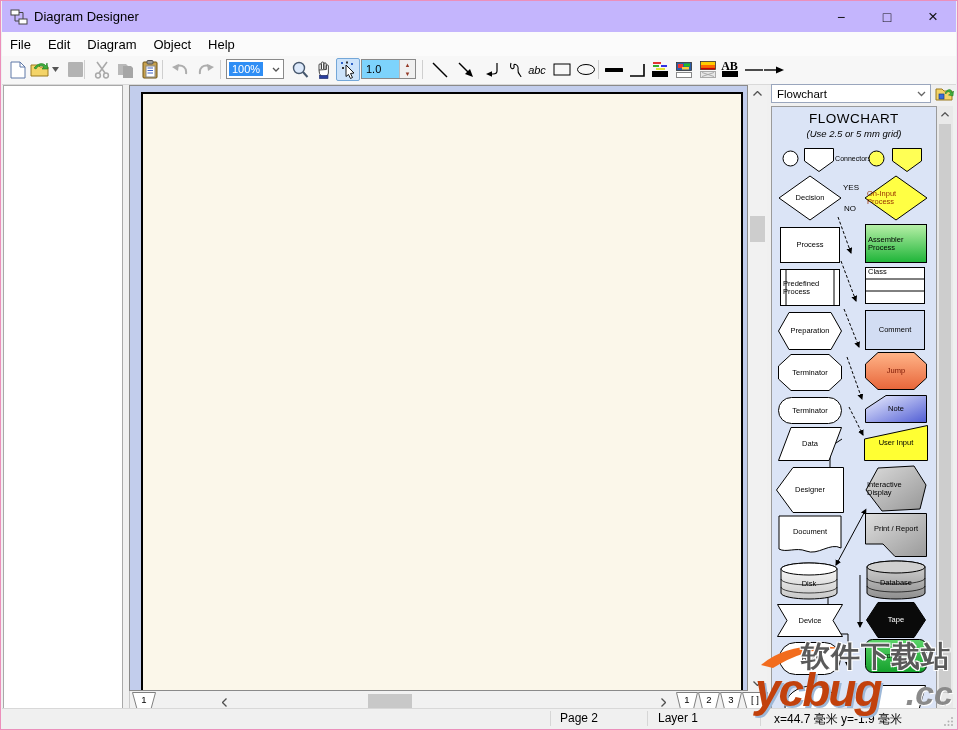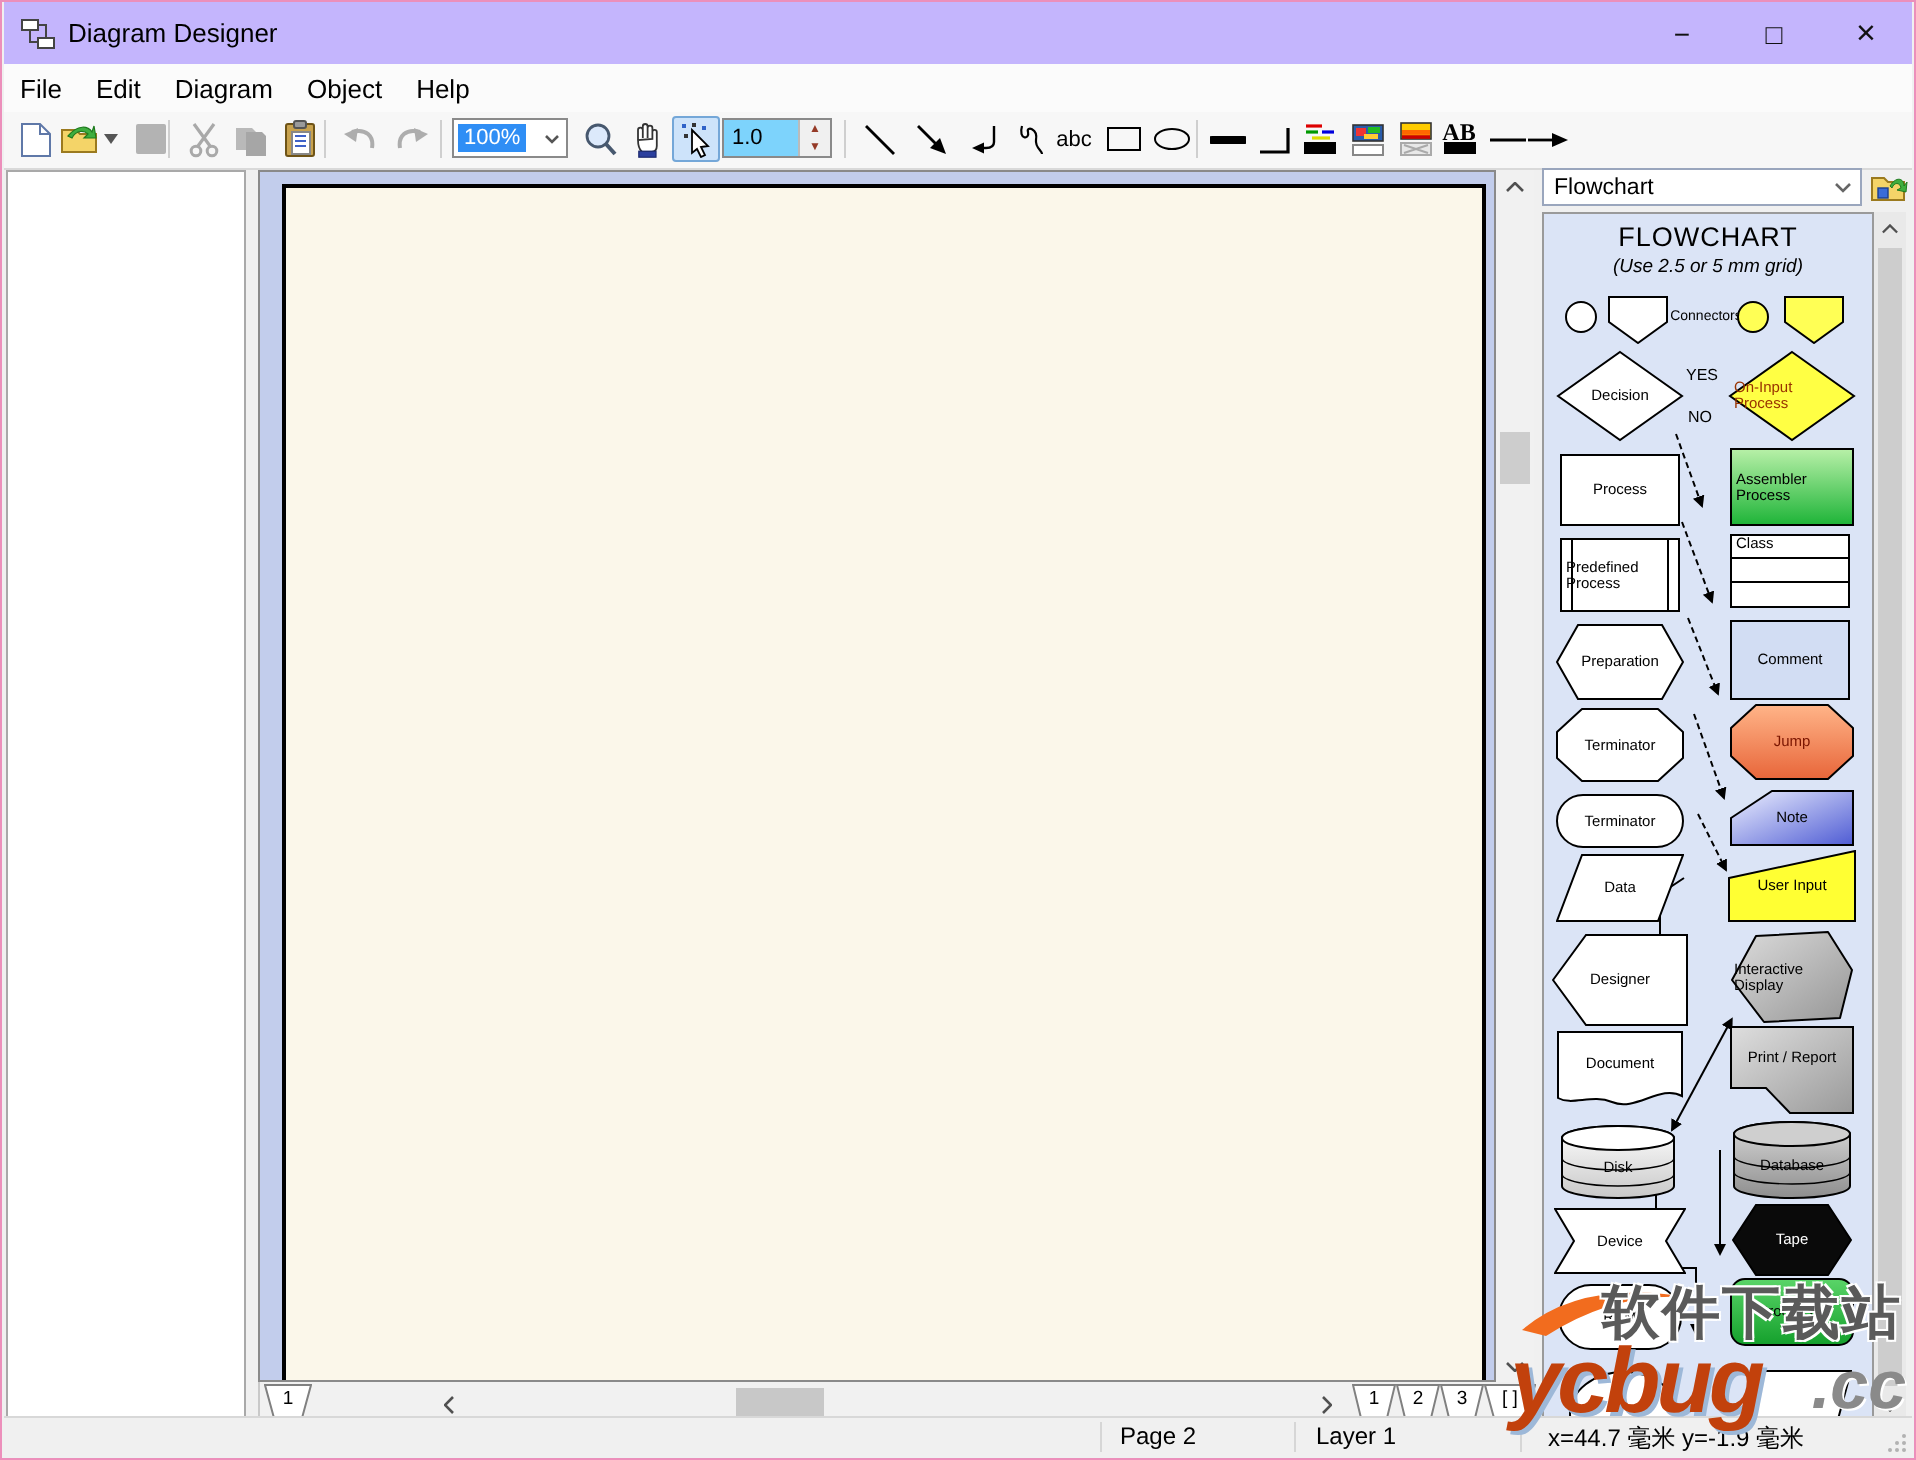--- a/index.html
+++ b/index.html
@@ -21,21 +21,21 @@
   .tb-sep{position:absolute;top:4px;width:1px;height:19px;background:#cfcfcf;}
   .combo{position:absolute;top:3px;height:20px;background:#fff;border:1px solid #8a8a8a;display:flex;align-items:center;box-sizing:border-box;}
   .combo .val{font-size:11px;padding:1px 3px;margin-left:2px;}
   .combo .sel{background:#2f8ef5;color:#fff;}
   .combo .caret{margin-left:auto;margin-right:3px;}
   .spin{position:absolute;top:3px;height:20px;background:#7dd3fc;border:1px solid #8a8a8a;box-sizing:border-box;display:flex;}
   .spin .val{font-size:11px;flex:1;display:flex;align-items:center;padding-left:4px;}
   .spin .btns{width:15px;border-left:1px solid #bbb;display:flex;flex-direction:column;}
   .spin .btns span{flex:1;display:flex;align-items:center;justify-content:center;font-size:6px;color:#953a27;background:#f0f0f0;}
   .pressed{background:#cde3fa;border:1px solid #74a7d8;border-radius:2px;box-sizing:border-box;}
-  .abc{font-size:11px;letter-spacing:0;}
+  .abc{font-size:11px;font-style:italic;letter-spacing:0;}
   .ab-glyph{font-family:Liberation Serif, serif;font-weight:bold;font-size:12px;line-height:8px;}
   .colbtn{display:flex;flex-direction:column;align-items:center;justify-content:center;gap:1px;}
   
   .left-panel{position:absolute;left:2px;top:84px;width:120px;height:626px;background:#fff;border:1px solid #a9a9a9;box-sizing:border-box;}
   .canvas-viewport{position:absolute;left:128px;top:84px;width:619px;height:606px;background:#c2cdec;border:1px solid #8a8a8a;box-sizing:border-box;overflow:hidden;}
   .page{position:absolute;left:11px;top:6px;width:602px;height:720px;background:#fbf7ea;border:2px solid #000;box-sizing:border-box;}
   
   .vscroll{position:absolute;background:#f1f1f1;}
   .vscroll .thumb{position:absolute;left:2px;right:2px;background:#cdcdcd;}
   .sb-arrow{position:absolute;left:0;right:0;height:16px;display:flex;align-items:center;justify-content:center;}

